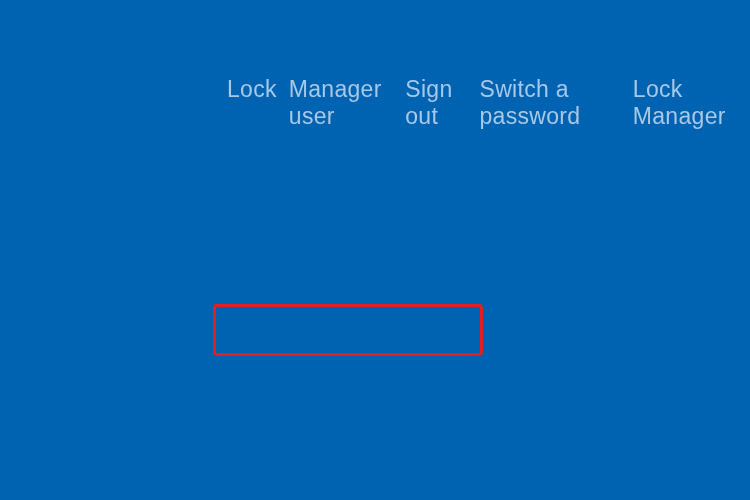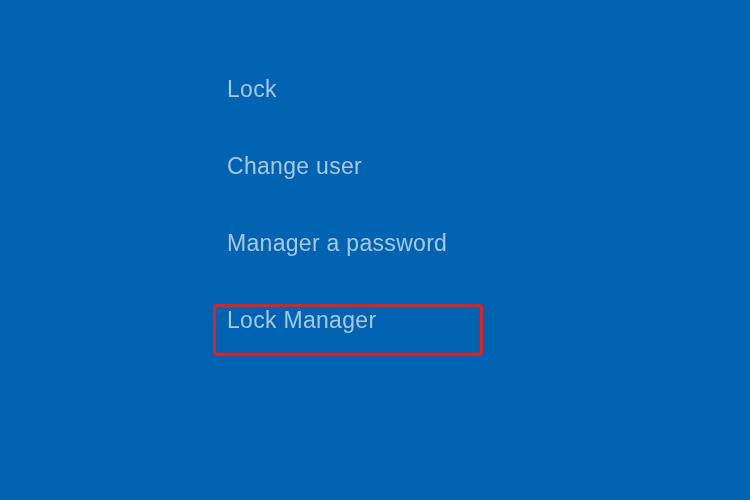--- a/index.html
+++ b/index.html
@@ -13,21 +13,21 @@
       background: #0063b1;
       font-family: 'Segoe UI', -apple-system, sans-serif;
       overflow: hidden;
       position: relative;
     }
     .menu {
       position: absolute;
       left: 225px;
       top: 72px;
       display: flex;
-      flex-direction: column;
+      flex-direction: row;
     }
     .menu-item {
       color: #a8c8e8;
       font-size: 23px;
       font-weight: 300;
       letter-spacing: 0.3px;
       padding: 4px 10px 4px 2px;
       margin-bottom: 42px;
       cursor: pointer;
       display: inline-block;
@@ -42,18 +42,19 @@
       border: 3px solid #e22020;
       border-radius: 4px;
       pointer-events: none;
     }
   </style>
 </head>
 <body>
 
 <div class="menu">
   <div class="menu-item">Lock</div>
-  <div class="menu-item">Change user</div>
-  <div class="menu-item">Manager a password</div>
+  <div class="menu-item">Manager user</div>
+  <div class="menu-item">Sign out</div>
+  <div class="menu-item">Switch a password</div>
   <div class="menu-item">Lock Manager</div>
 </div>
 
 <div class="highlight-box"></div>
 
 </body></html>

